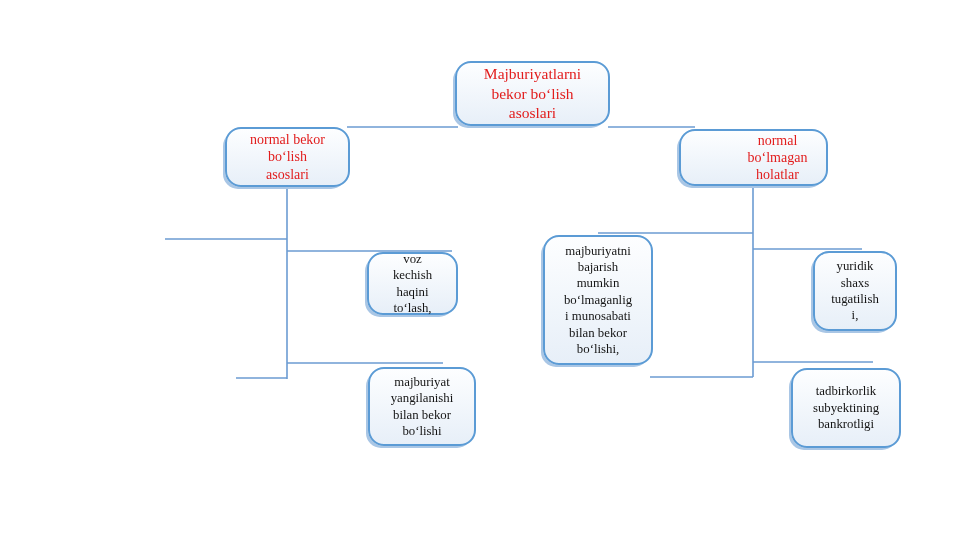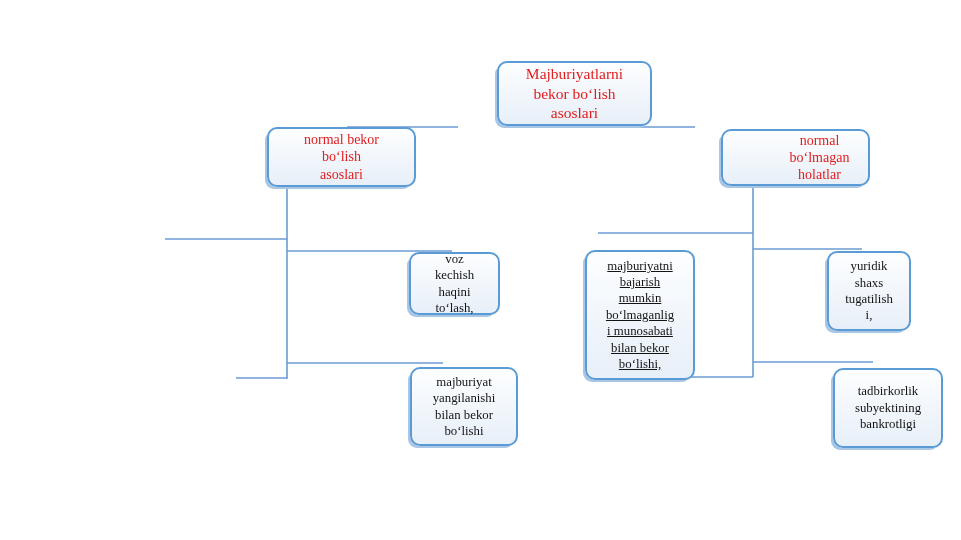--- a/index.html
+++ b/index.html
@@ -19,47 +19,46 @@
     position: absolute;
     left: 0;
     top: 0;
     width: 961px;
     height: 540px;
   }
   .node {
     position: absolute;
     box-sizing: border-box;
     border: 2px solid #5b9bd5;
-    border-radius: 10px;
+    border-radius: 16px;
     background: linear-gradient(180deg, #fdfeff 0%, #e7eff8 100%);
     box-shadow: -3px 3px 0 -1px #a9c6e5;
     display: flex;
     align-items: center;
     justify-content: center;
     text-align: center;
-    margin-left: 42px;
   }
   .node-label {
     white-space: pre-line;
     width: 100%;
   }
   .heading { color: #e21d1d; }
   .body-text { color: #141414; }
 
   .n-root     { left: 455px; top:  61px; width: 155px; height:  65px; font-size: 15.5px; line-height: 1.25; }
-  .n-normal   { left: 225px; top: 127px; width: 149px; height:  60px; font-size: 14px;   line-height: 1.22; }
+  .n-normal   { left: 225px; top: 127px; width: 125px; height:  60px; font-size: 14px;   line-height: 1.22; }
   .n-abnormal { left: 679px; top: 129px; width: 149px; height:  57px; font-size: 14px;   line-height: 1.22; padding-left: 48px; }
 
   .leaf { font-size: 12.8px; line-height: 1.28; }
   .n-l1 { left: 100px; top: 241px; width: 129px; height: 121px; }
   .n-l2 { left: 367px; top: 252px; width:  91px; height:  63px; }
   .n-l3 { left: 173px; top: 381px; width: 128px; height:  70px; }
   .n-l4 { left: 368px; top: 367px; width: 108px; height:  79px; text-align: center; }
-  .n-r1 { left: 543px; top: 250px; width: 110px; height: 130px; text-decoration: underline; }
-  .n-r2 { left: 785px; top: 251px; width:  84px; height:  80px; }
+  .n-r1 { left: 543px; top: 235px; width: 110px; height: 130px; }
+  .n-r2 { left: 813px; top: 251px; width:  84px; height:  80px; }
   .n-r3 { left: 618px; top: 381px; width:  74px; height:  72px; }
   .n-r4 { left: 791px; top: 368px; width: 110px; height:  80px; justify-content: flex-end; }
 </style>
 </head>
 <body>
 
 <div class="canvas">
 
   <svg class="connectors" viewBox="0 0 961 540" xmlns="http://www.w3.org/2000/svg">
     <g stroke="#6b9bd2" stroke-width="1.6" fill="none">

